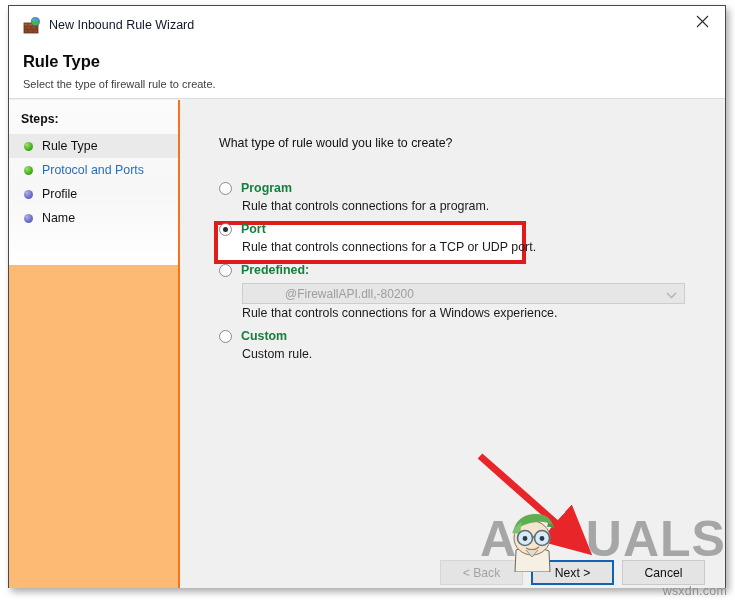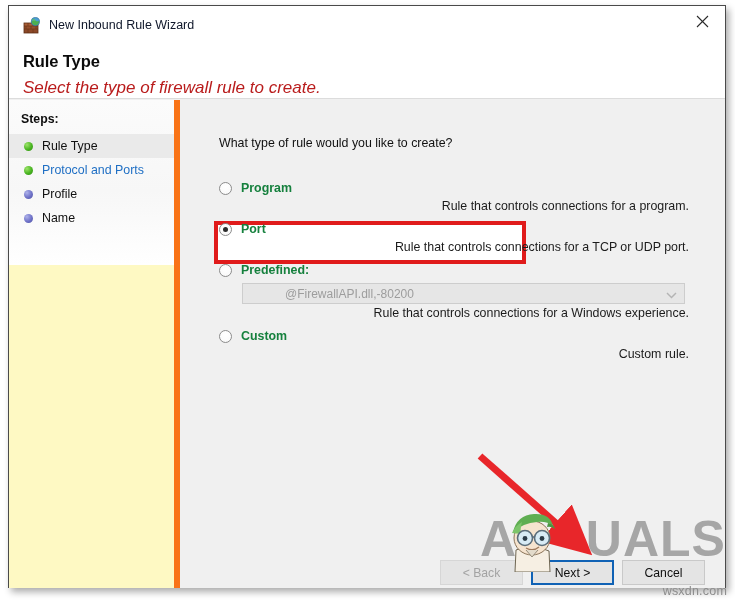--- a/index.html
+++ b/index.html
@@ -91,44 +91,43 @@
     top: 5px;
     font-size: 16.5px;
     font-weight: bold;
     color: #0b0b0b;
     letter-spacing: -0.1px;
   }
   #header-subtitle {
     position: absolute;
     left: 14px;
     top: 31px;
-    font-size: 17px;
-    color: #b91c1c;
-    font-style: italic;
+    font-size: 11px;
+    color: #404040;
   }
 
   
   #dialog-body {
     position: absolute;
     left: 0;
     top: 94px;
     width: 100%;
     height: 488px;
     background: #f0f0f0;
   }
 
   
   #steps-sidebar {
     position: absolute;
     left: 0;
     top: 0;
     width: 171px;
     height: 100%;
-    background: #fef9c3;
-    border-right: 6px solid #f97316;
+    background: #fdba74;
+    border-right: 2px solid #f97316;
     box-sizing: border-box;
   }
   #steps-sidebar-gradient {
     position: absolute;
     left: 0; top: 0;
     width: 100%;
     height: 165px;
     background: linear-gradient(to bottom, #fbfbfb 0%, #f7f7f7 55%, #ffffff 100%);
   }
   #steps-heading {
@@ -237,21 +236,20 @@
     margin-left: 9px;
     font-size: 12.4px;
     font-weight: bold;
     color: #15803d;
     white-space: nowrap;
   }
   .option-desc {
     margin: 2px 0 0 23px;
     font-size: 12.4px;
     color: #1b1b1b;
-    text-align: right;
   }
 
   
   #predefined-combo {
     position: relative;
     margin: 4px 0 0 23px;
     width: 443px;
     height: 21px;
     background: #e6e6e6;
     border: 1px solid #cdcdcd;

